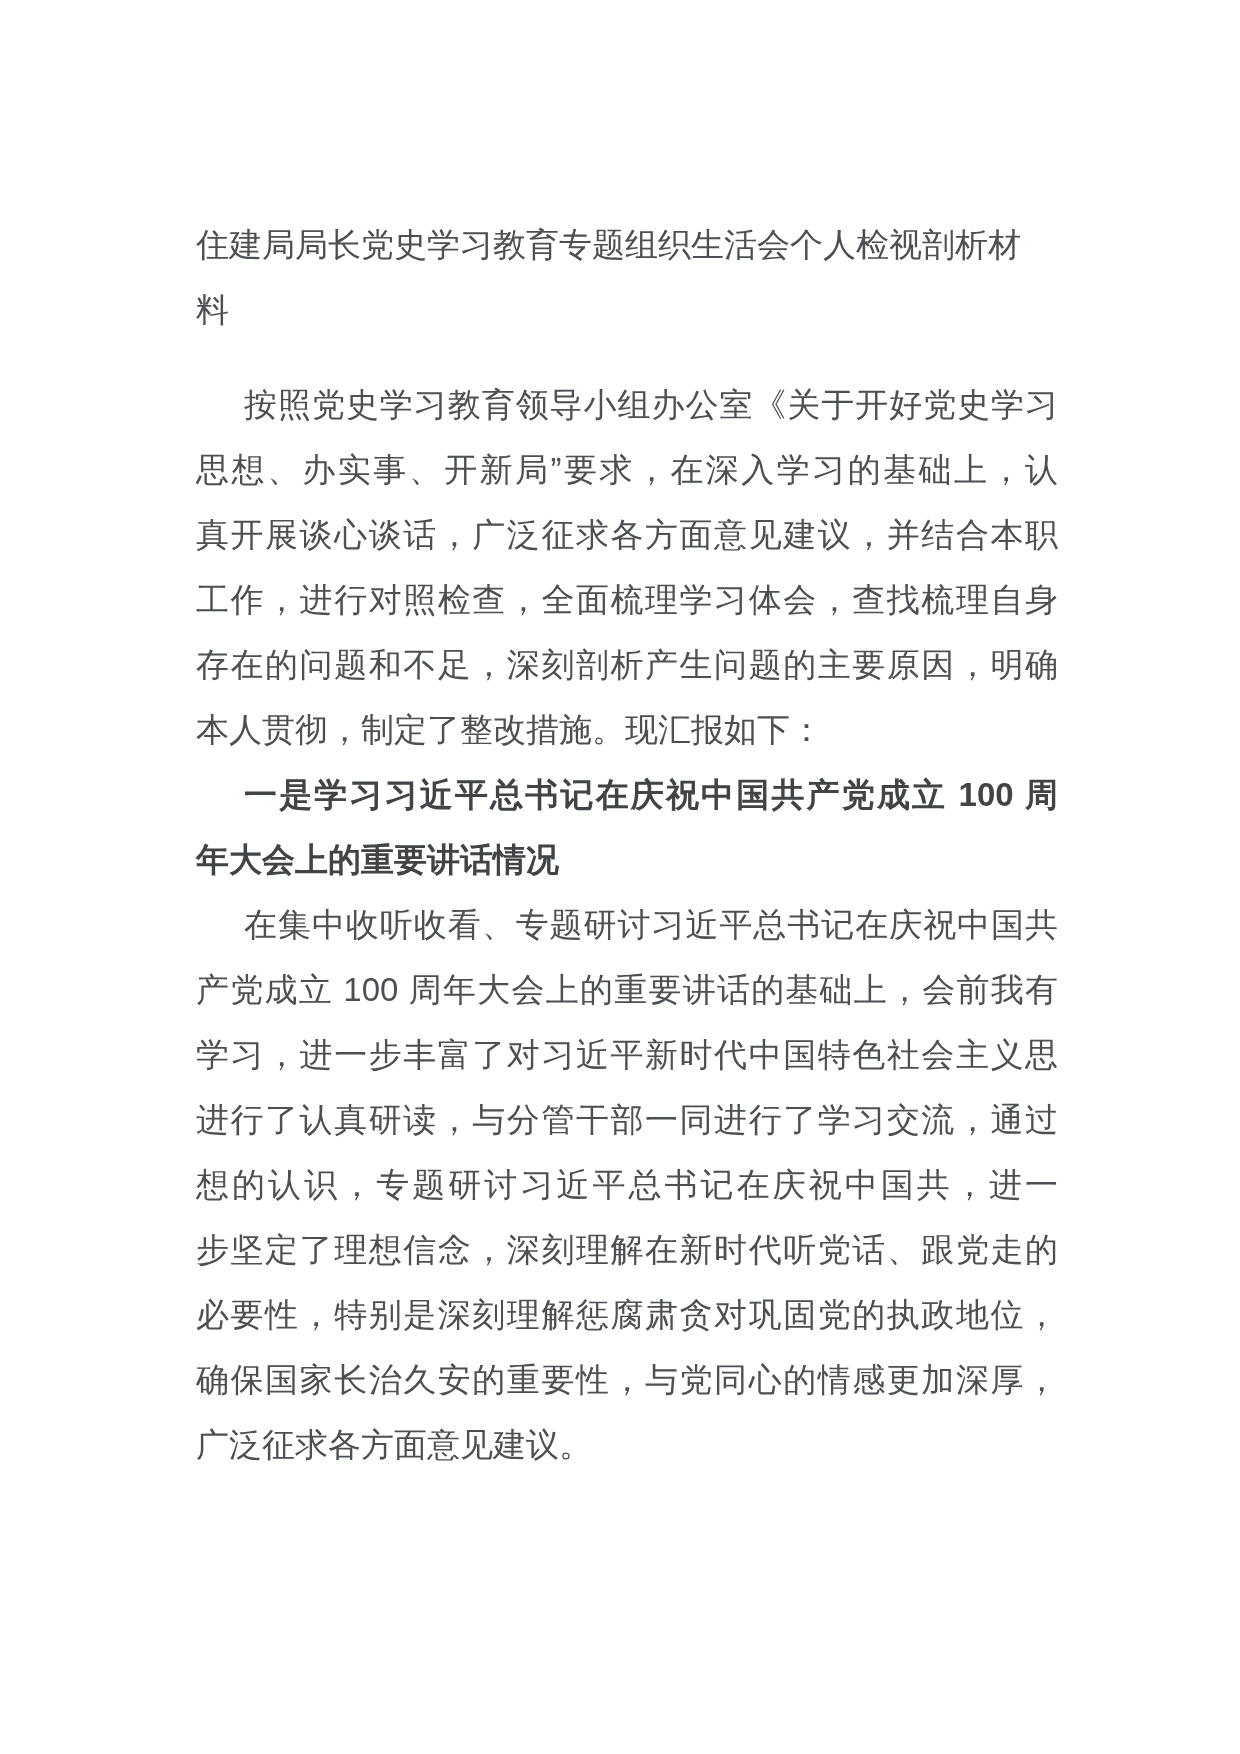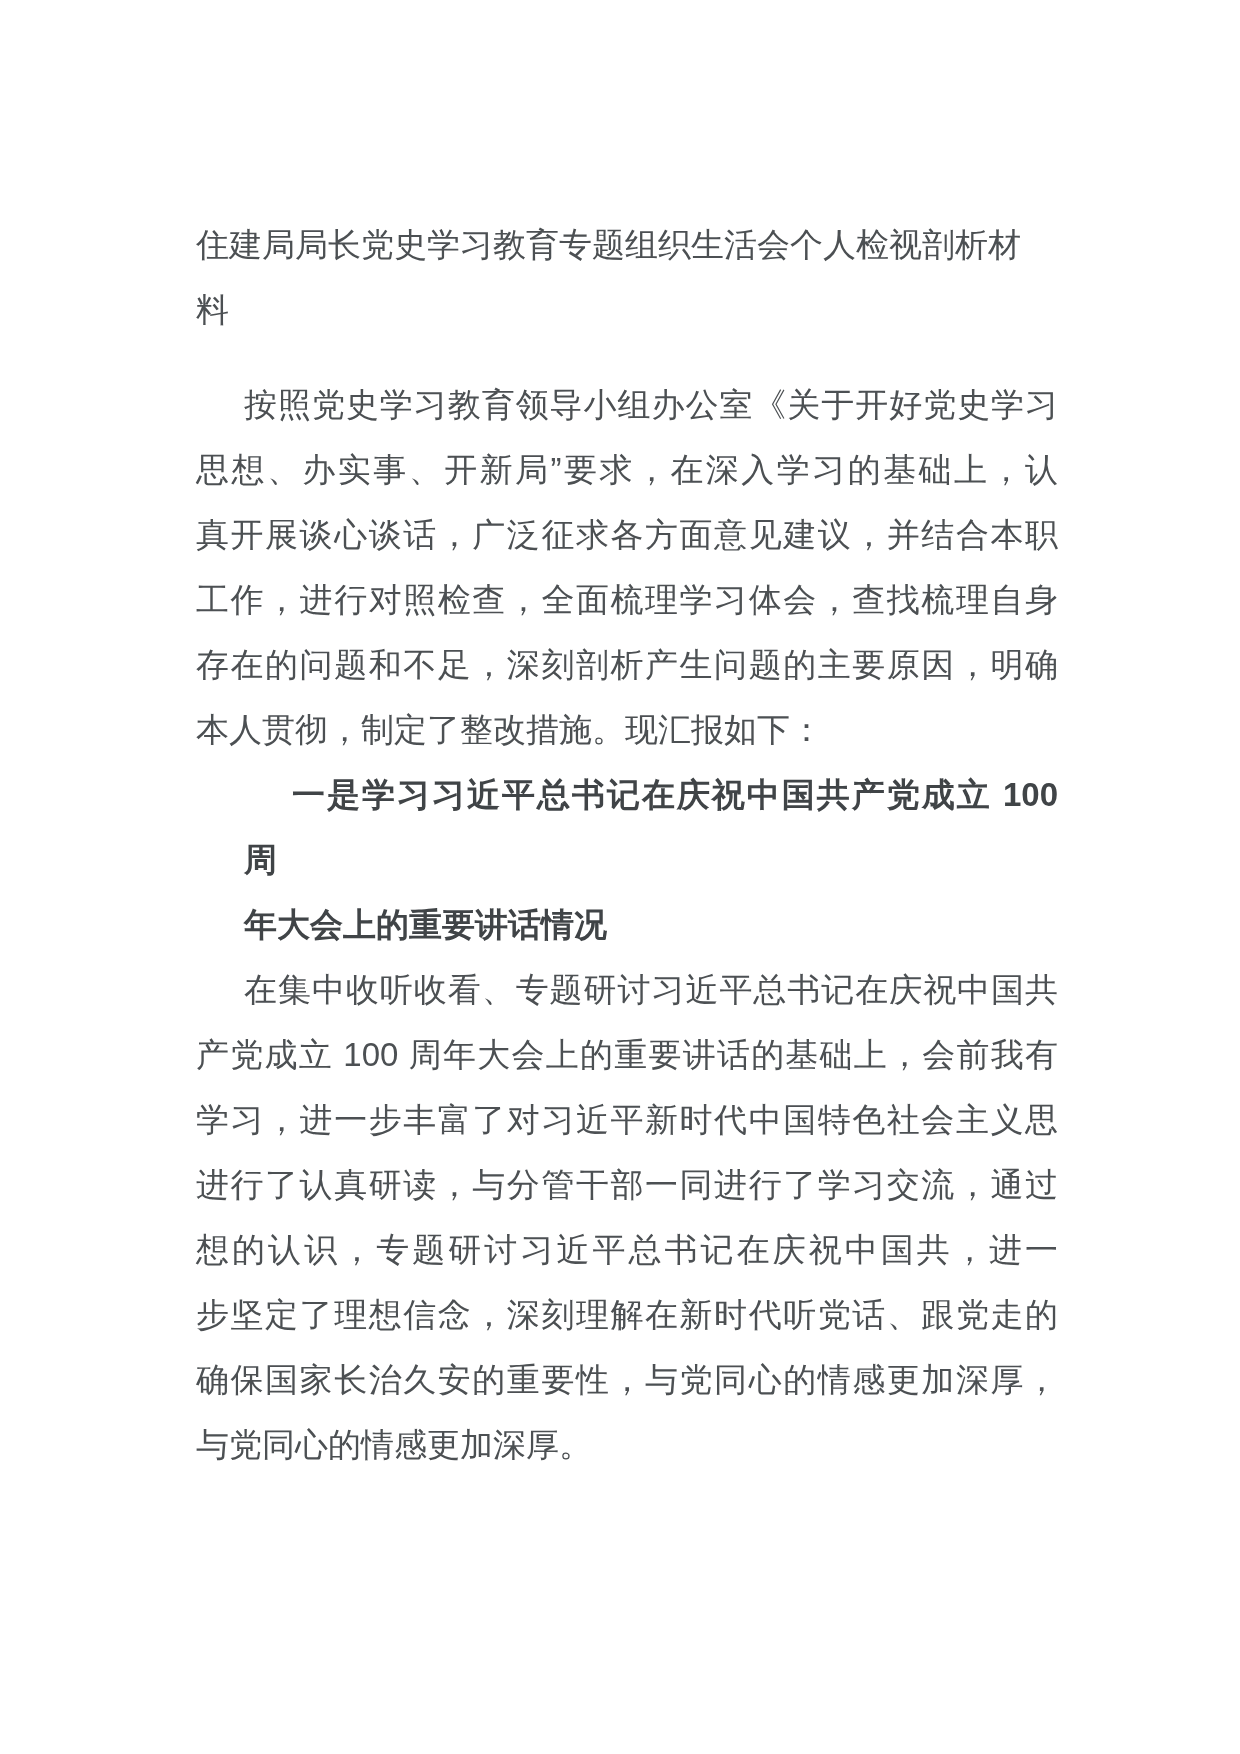--- a/index.html
+++ b/index.html
@@ -69,30 +69,31 @@
 
     <div class="para" style="color: rgb(76, 80, 83);">
         <div class="line indent">按照党史学习教育领导小组办公室《关于开好党史学习</div>
         <div class="line">思想、办实事、开新局”要求，在深入学习的基础上，认</div>
         <div class="line">真开展谈心谈话，广泛征求各方面意见建议，并结合本职</div>
         <div class="line">工作，进行对照检查，全面梳理学习体会，查找梳理自身</div>
         <div class="line">存在的问题和不足，深刻剖析产生问题的主要原因，明确</div>
         <div class="line last">本人贯彻，制定了整改措施。现汇报如下：</div>
       </div>
 
-    <div class="para heading" style="color: rgb(64, 68, 71); margin-left: 48px;">
+    <div class="para heading" style="color: rgb(64, 68, 71);">
         <div class="line indent">一是学习习近平总书记在庆祝中国共产党成立 100 周</div>
         <div class="line last">年大会上的重要讲话情况</div>
       </div>
 
     <div class="para" style="color: rgb(76, 80, 83);">
         <div class="line indent">在集中收听收看、专题研讨习近平总书记在庆祝中国共</div>
         <div class="line">产党成立 100 周年大会上的重要讲话的基础上，会前我有</div>
         <div class="line">学习，进一步丰富了对习近平新时代中国特色社会主义思</div>
         <div class="line">进行了认真研读，与分管干部一同进行了学习交流，通过</div>
         <div class="line">想的认识，专题研讨习近平总书记在庆祝中国共，进一</div>
         <div class="line">步坚定了理想信念，深刻理解在新时代听党话、跟党走的</div>
+        <div class="line">必要性，特别是深刻理解惩腐肃贪对巩固党的执政地位，</div>
         <div class="line">确保国家长治久安的重要性，与党同心的情感更加深厚，</div>
-        <div class="line last">与党同心的情感更加深厚。</div>
+        <div class="line last">广泛征求各方面意见建议。</div>
       </div>
 
   </div>
 </div>
 
 </body></html>

